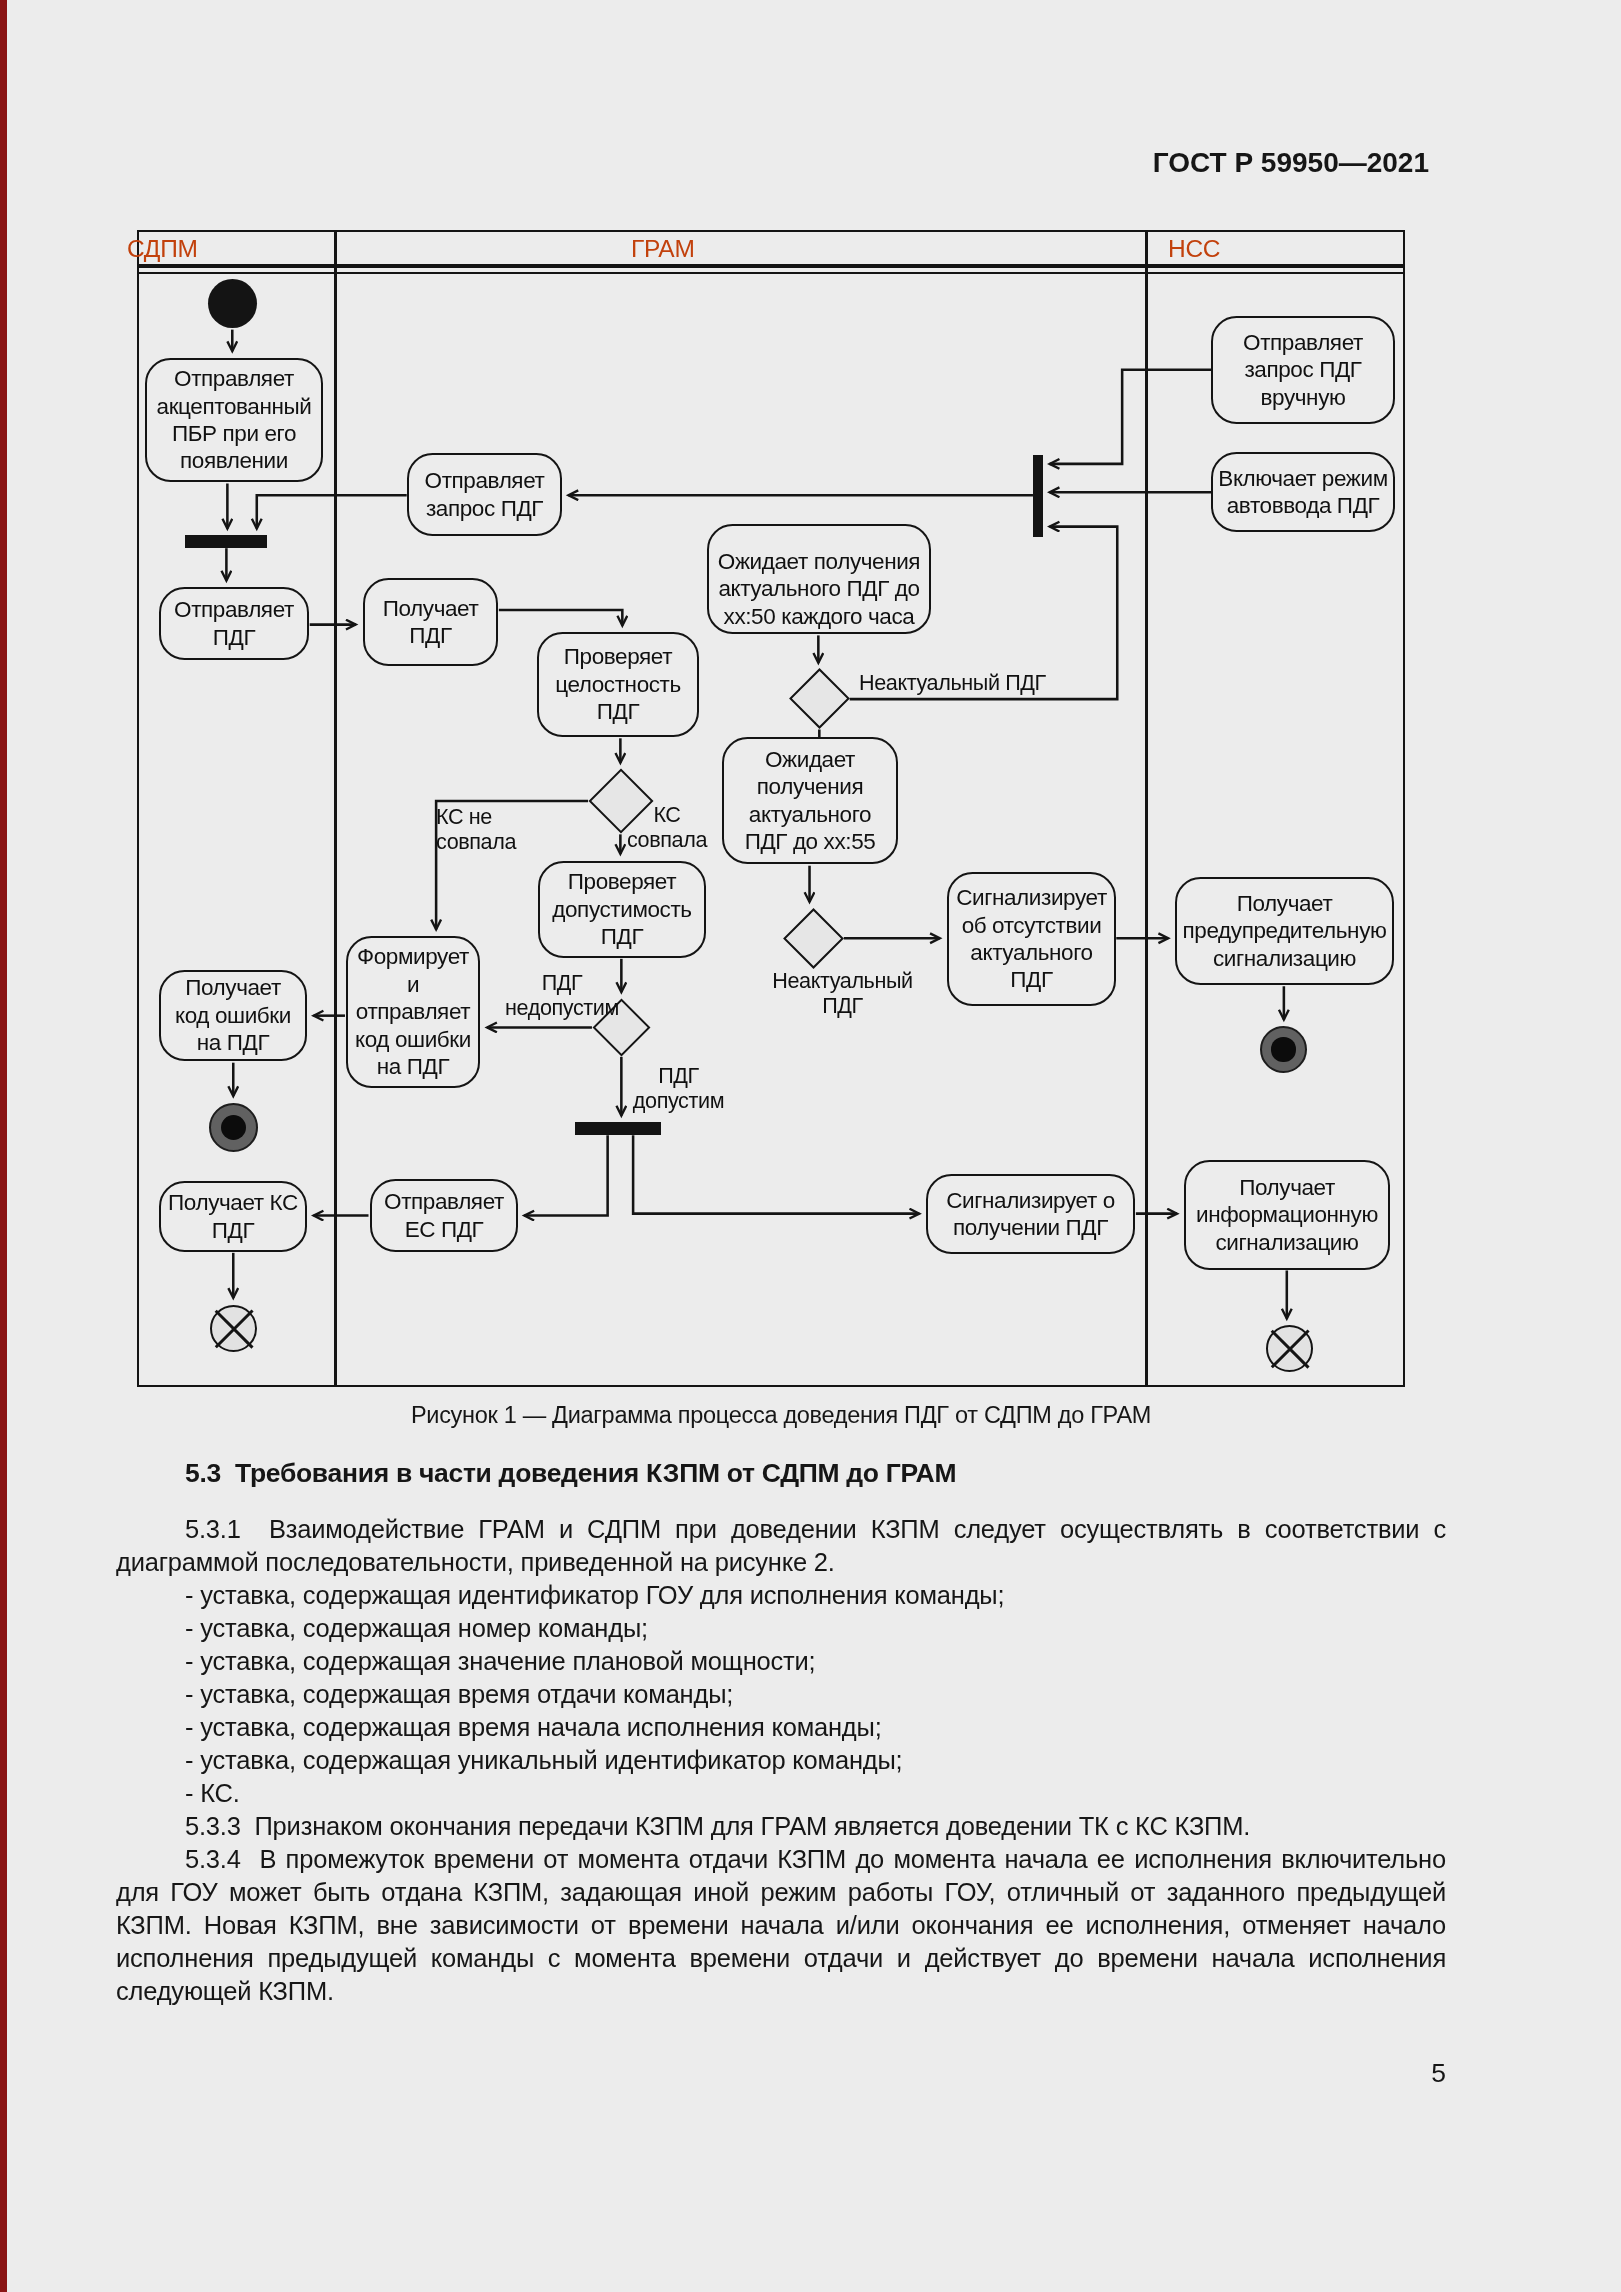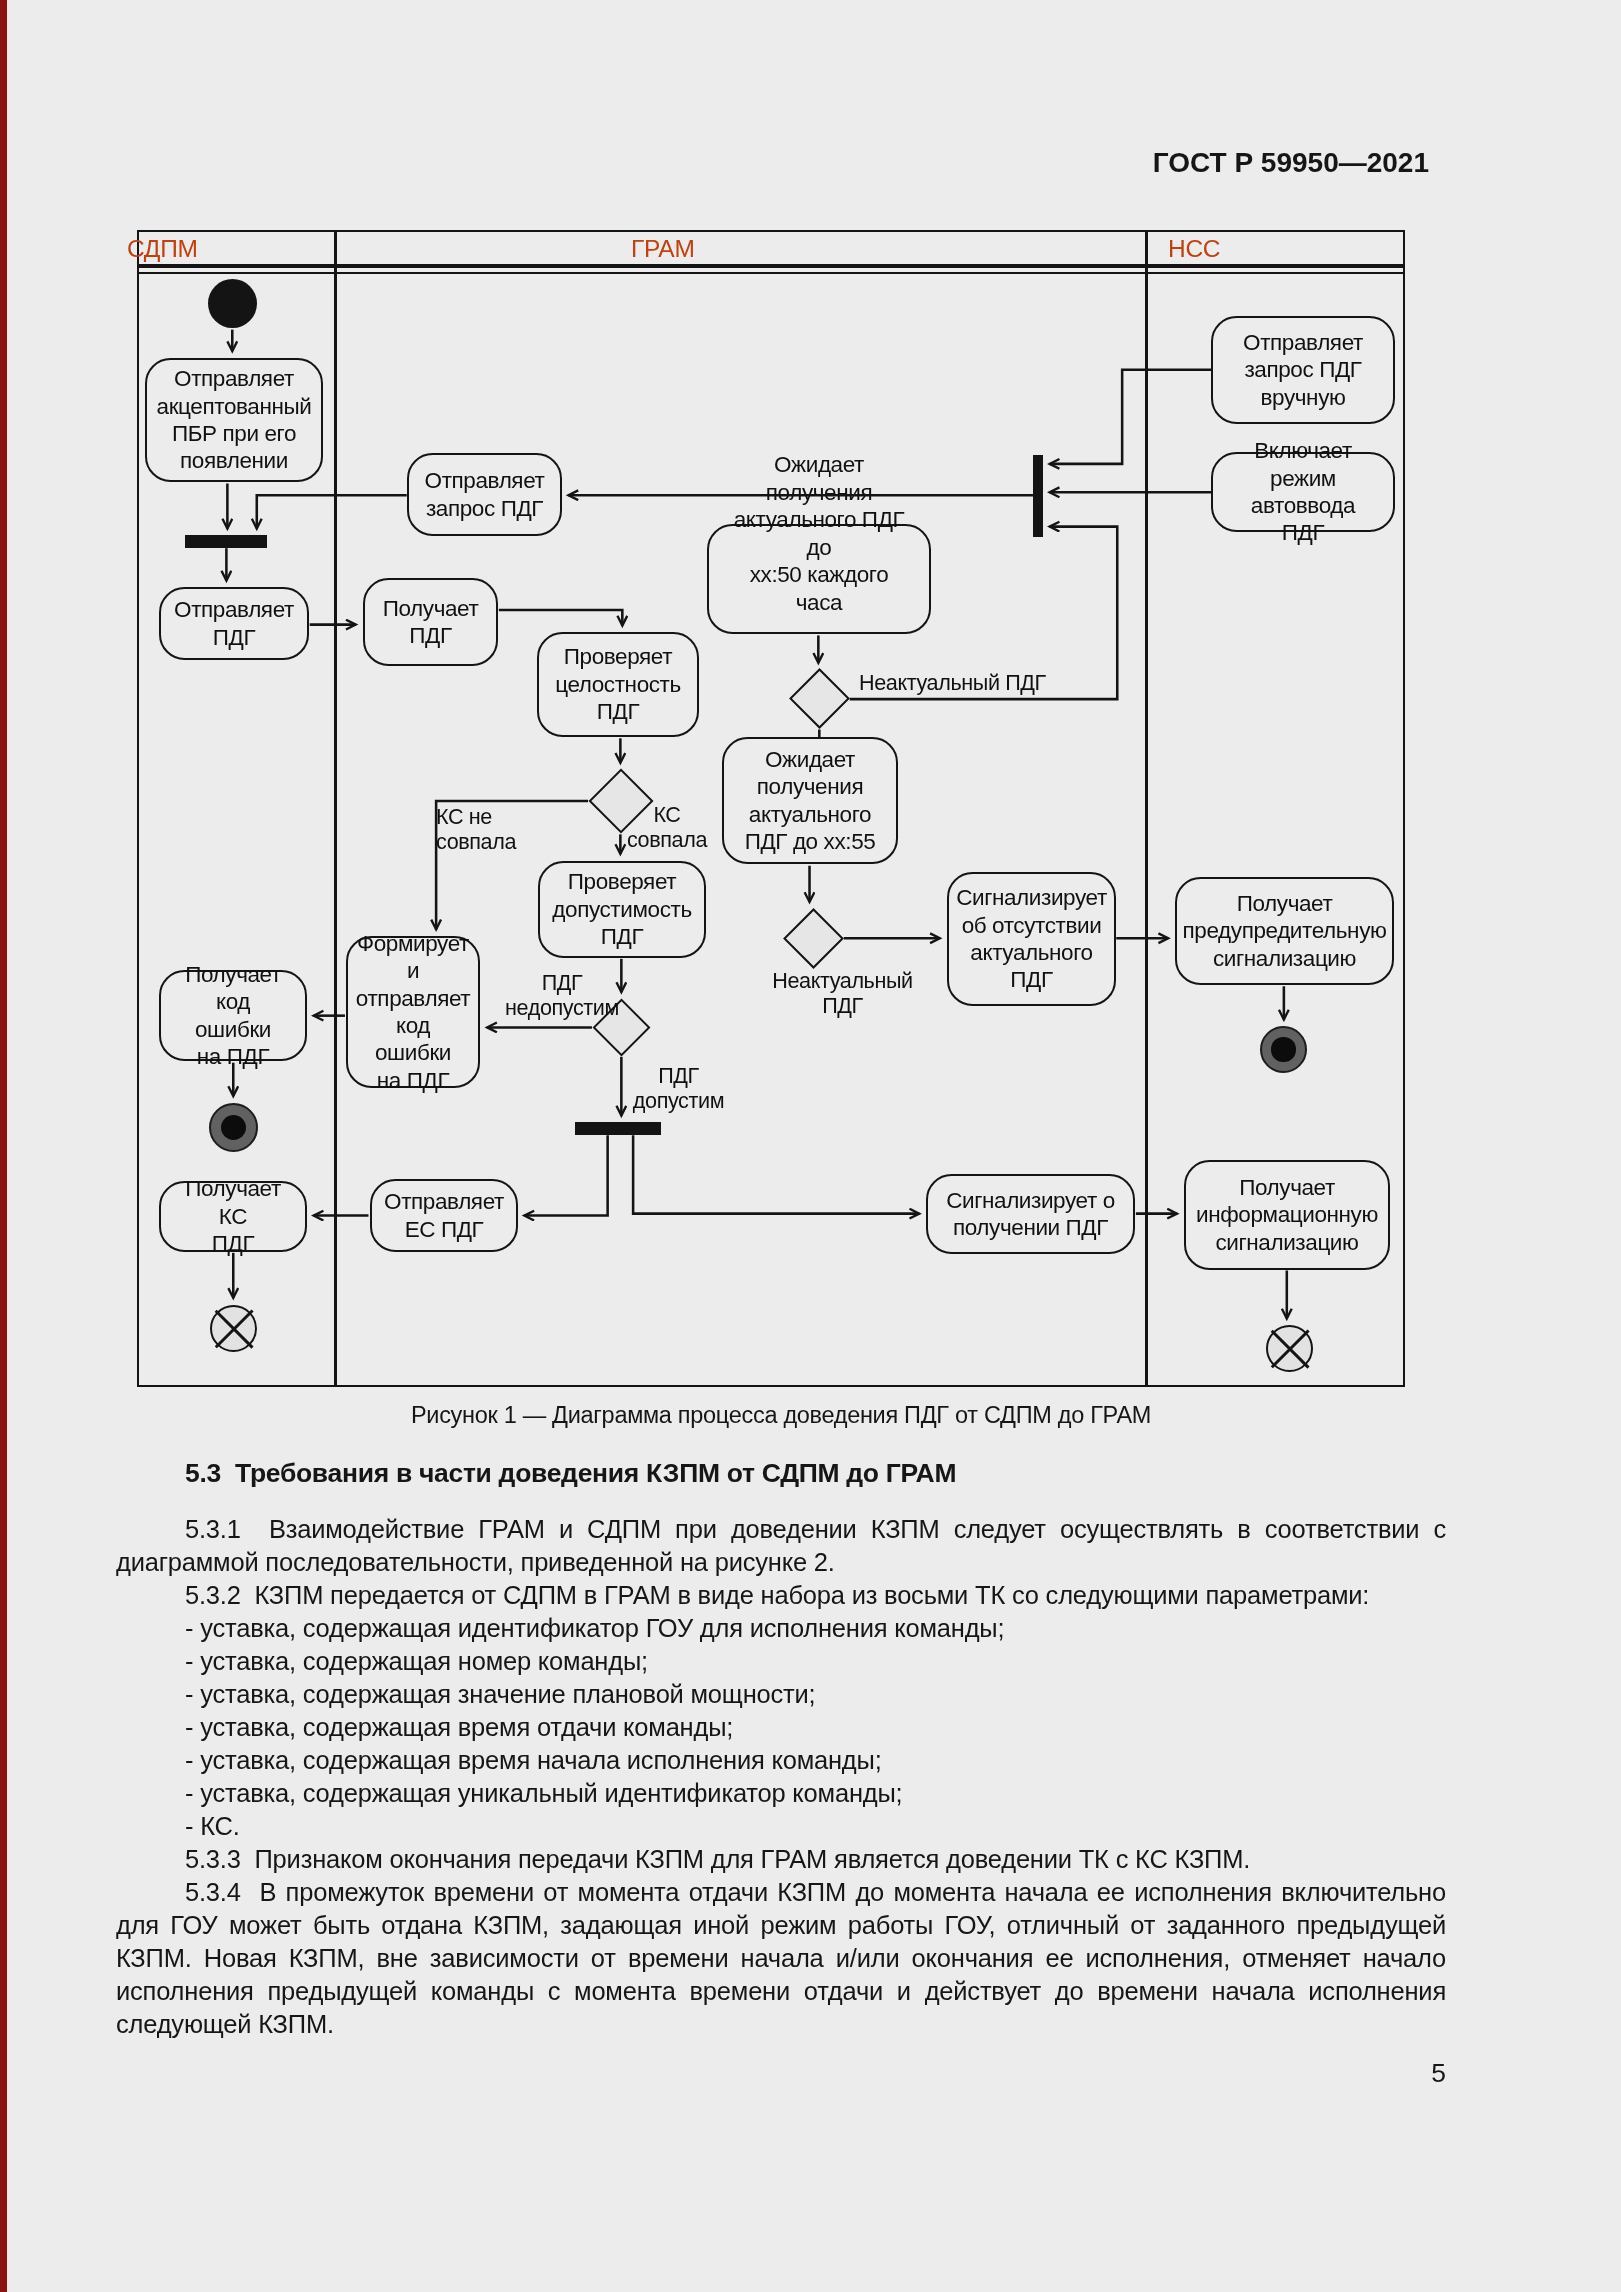--- a/index.html
+++ b/index.html
@@ -11,21 +11,21 @@
   .red-strip{position:absolute;left:0;top:0;width:6.9px;height:2293px;background:#8a1414;}
   .doc-title{position:absolute;top:147px;right:192px;font-size:28px;font-weight:bold;letter-spacing:0px;}
   
   .frame{position:absolute;left:137px;top:230px;width:1268px;height:1157px;border:2.9px solid #141414;box-sizing:border-box;}
   .hsep{position:absolute;left:137px;top:264px;width:1268px;height:3.9px;background:#141414;}
   .hsep2{position:absolute;left:137px;top:272px;width:1268px;height:2px;background:#141414;}
   .lane-divider{position:absolute;top:230px;width:2.9px;height:1157px;background:#141414;}
   .lane-label{position:absolute;top:235px;width:216px;text-align:left;font-size:24.5px;letter-spacing:-0.3px;color:#c2410c;}
   
   .dn{position:absolute;box-sizing:border-box;}
-  .action{border:2.9px solid #141414;border-radius:25.5px;background:#ececec;display:flex;align-items:center;justify-content:center;padding:16px;}
+  .action{border:2.9px solid #141414;border-radius:25.5px;background:#ececec;display:flex;align-items:center;justify-content:center;padding:2px;}
   .lbl{white-space:pre-line;text-align:center;font-size:22.5px;line-height:1.22;letter-spacing:-0.4px;color:#111;}
   .initial{border-radius:50%;background:#141414;}
   .final{border-radius:50%;background:#616161;border:2px solid #1d1d1d;display:flex;align-items:center;justify-content:center;}
   .fdot{display:block;width:56%;height:56%;background:#0c0c0c;border-radius:50%;}
   .flowfinal{border-radius:50%;background:#e2e2e2;border:2.9px solid #141414;}
   .xl{position:absolute;left:50%;top:50%;width:120%;height:2.9px;background:#141414;transform:translate(-50%,-50%) rotate(45deg);}
   .xr{transform:translate(-50%,-50%) rotate(-45deg);}
   .bar{background:#141414;}
   .diamond{display:flex;align-items:center;justify-content:center;}
   .dsq{display:block;background:#e6e6e6;border:2.9px solid #141414;transform:rotate(45deg);box-sizing:border-box;}
@@ -221,21 +221,20 @@
   <polyline points="1236,377 1145,377 1145,473 1071,473" marker-end="url(#ah)"></polyline>
   <polyline points="1236,502 1071,502" marker-end="url(#ah)"></polyline>
   <polyline points="1054,505 580,505" marker-end="url(#ah)"></polyline>
 </svg>
 
 <div class="content">
   <div class="fig-caption">Рисунок 1 — Диаграмма процесса доведения ПДГ от СДПМ до ГРАМ</div>
   <div class="sec-heading">5.3  Требования в части доведения КЗПМ от СДПМ до ГРАМ</div>
   <div id="paragraphs">
       <div class="para">5.3.1  Взаимодействие ГРАМ и СДПМ при доведении КЗПМ следует осуществлять в соответствии с диаграммой последовательности, приведенной на рисунке 2.</div>
-      <div class="para">5.3.2  КЗПМ передается от СДПМ в ГРАМ в виде набора из восьми ТК со следующими параметрами:</div>
       <div class="para">- уставка, содержащая идентификатор ГОУ для исполнения команды;</div>
       <div class="para">- уставка, содержащая номер команды;</div>
       <div class="para">- уставка, содержащая значение плановой мощности;</div>
       <div class="para">- уставка, содержащая время отдачи команды;</div>
       <div class="para">- уставка, содержащая время начала исполнения команды;</div>
       <div class="para">- уставка, содержащая уникальный идентификатор команды;</div>
       <div class="para">- КС.</div>
       <div class="para">5.3.3  Признаком окончания передачи КЗПМ для ГРАМ является доведении ТК с КС КЗПМ.</div>
       <div class="para">5.3.4  В промежуток времени от момента отдачи КЗПМ до момента начала ее исполнения включительно для ГОУ может быть отдана КЗПМ, задающая иной режим работы ГОУ, отличный от заданного предыдущей КЗПМ. Новая КЗПМ, вне зависимости от времени начала и/или окончания ее исполнения, отменяет начало исполнения предыдущей команды с момента времени отдачи и действует до времени начала исполнения следующей КЗПМ.</div>
     </div>

